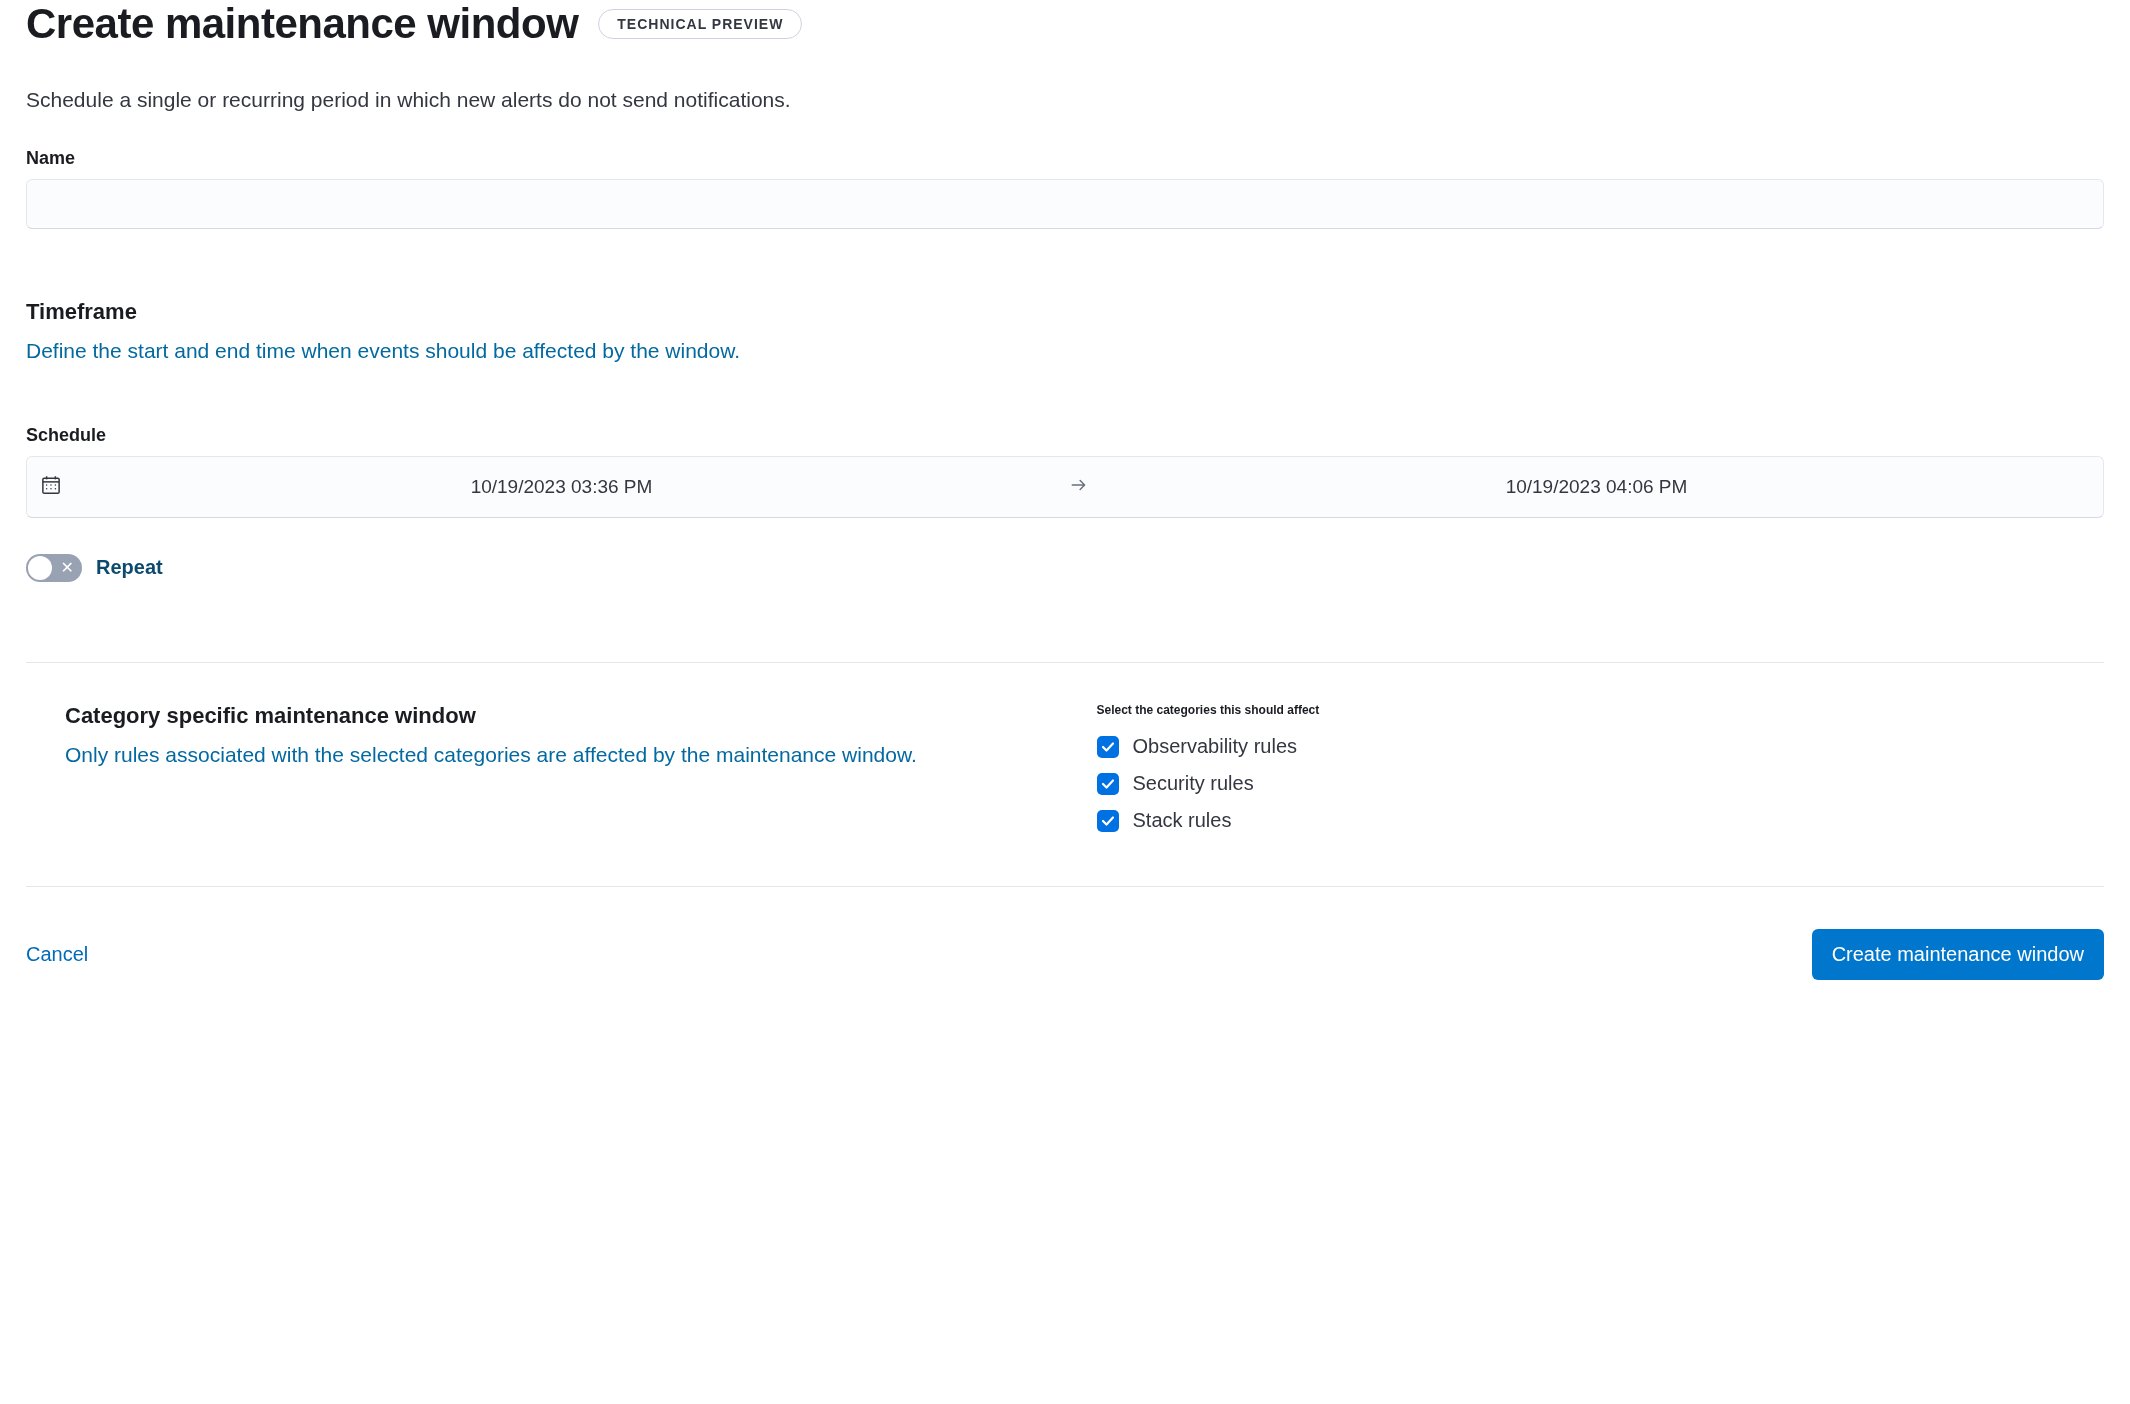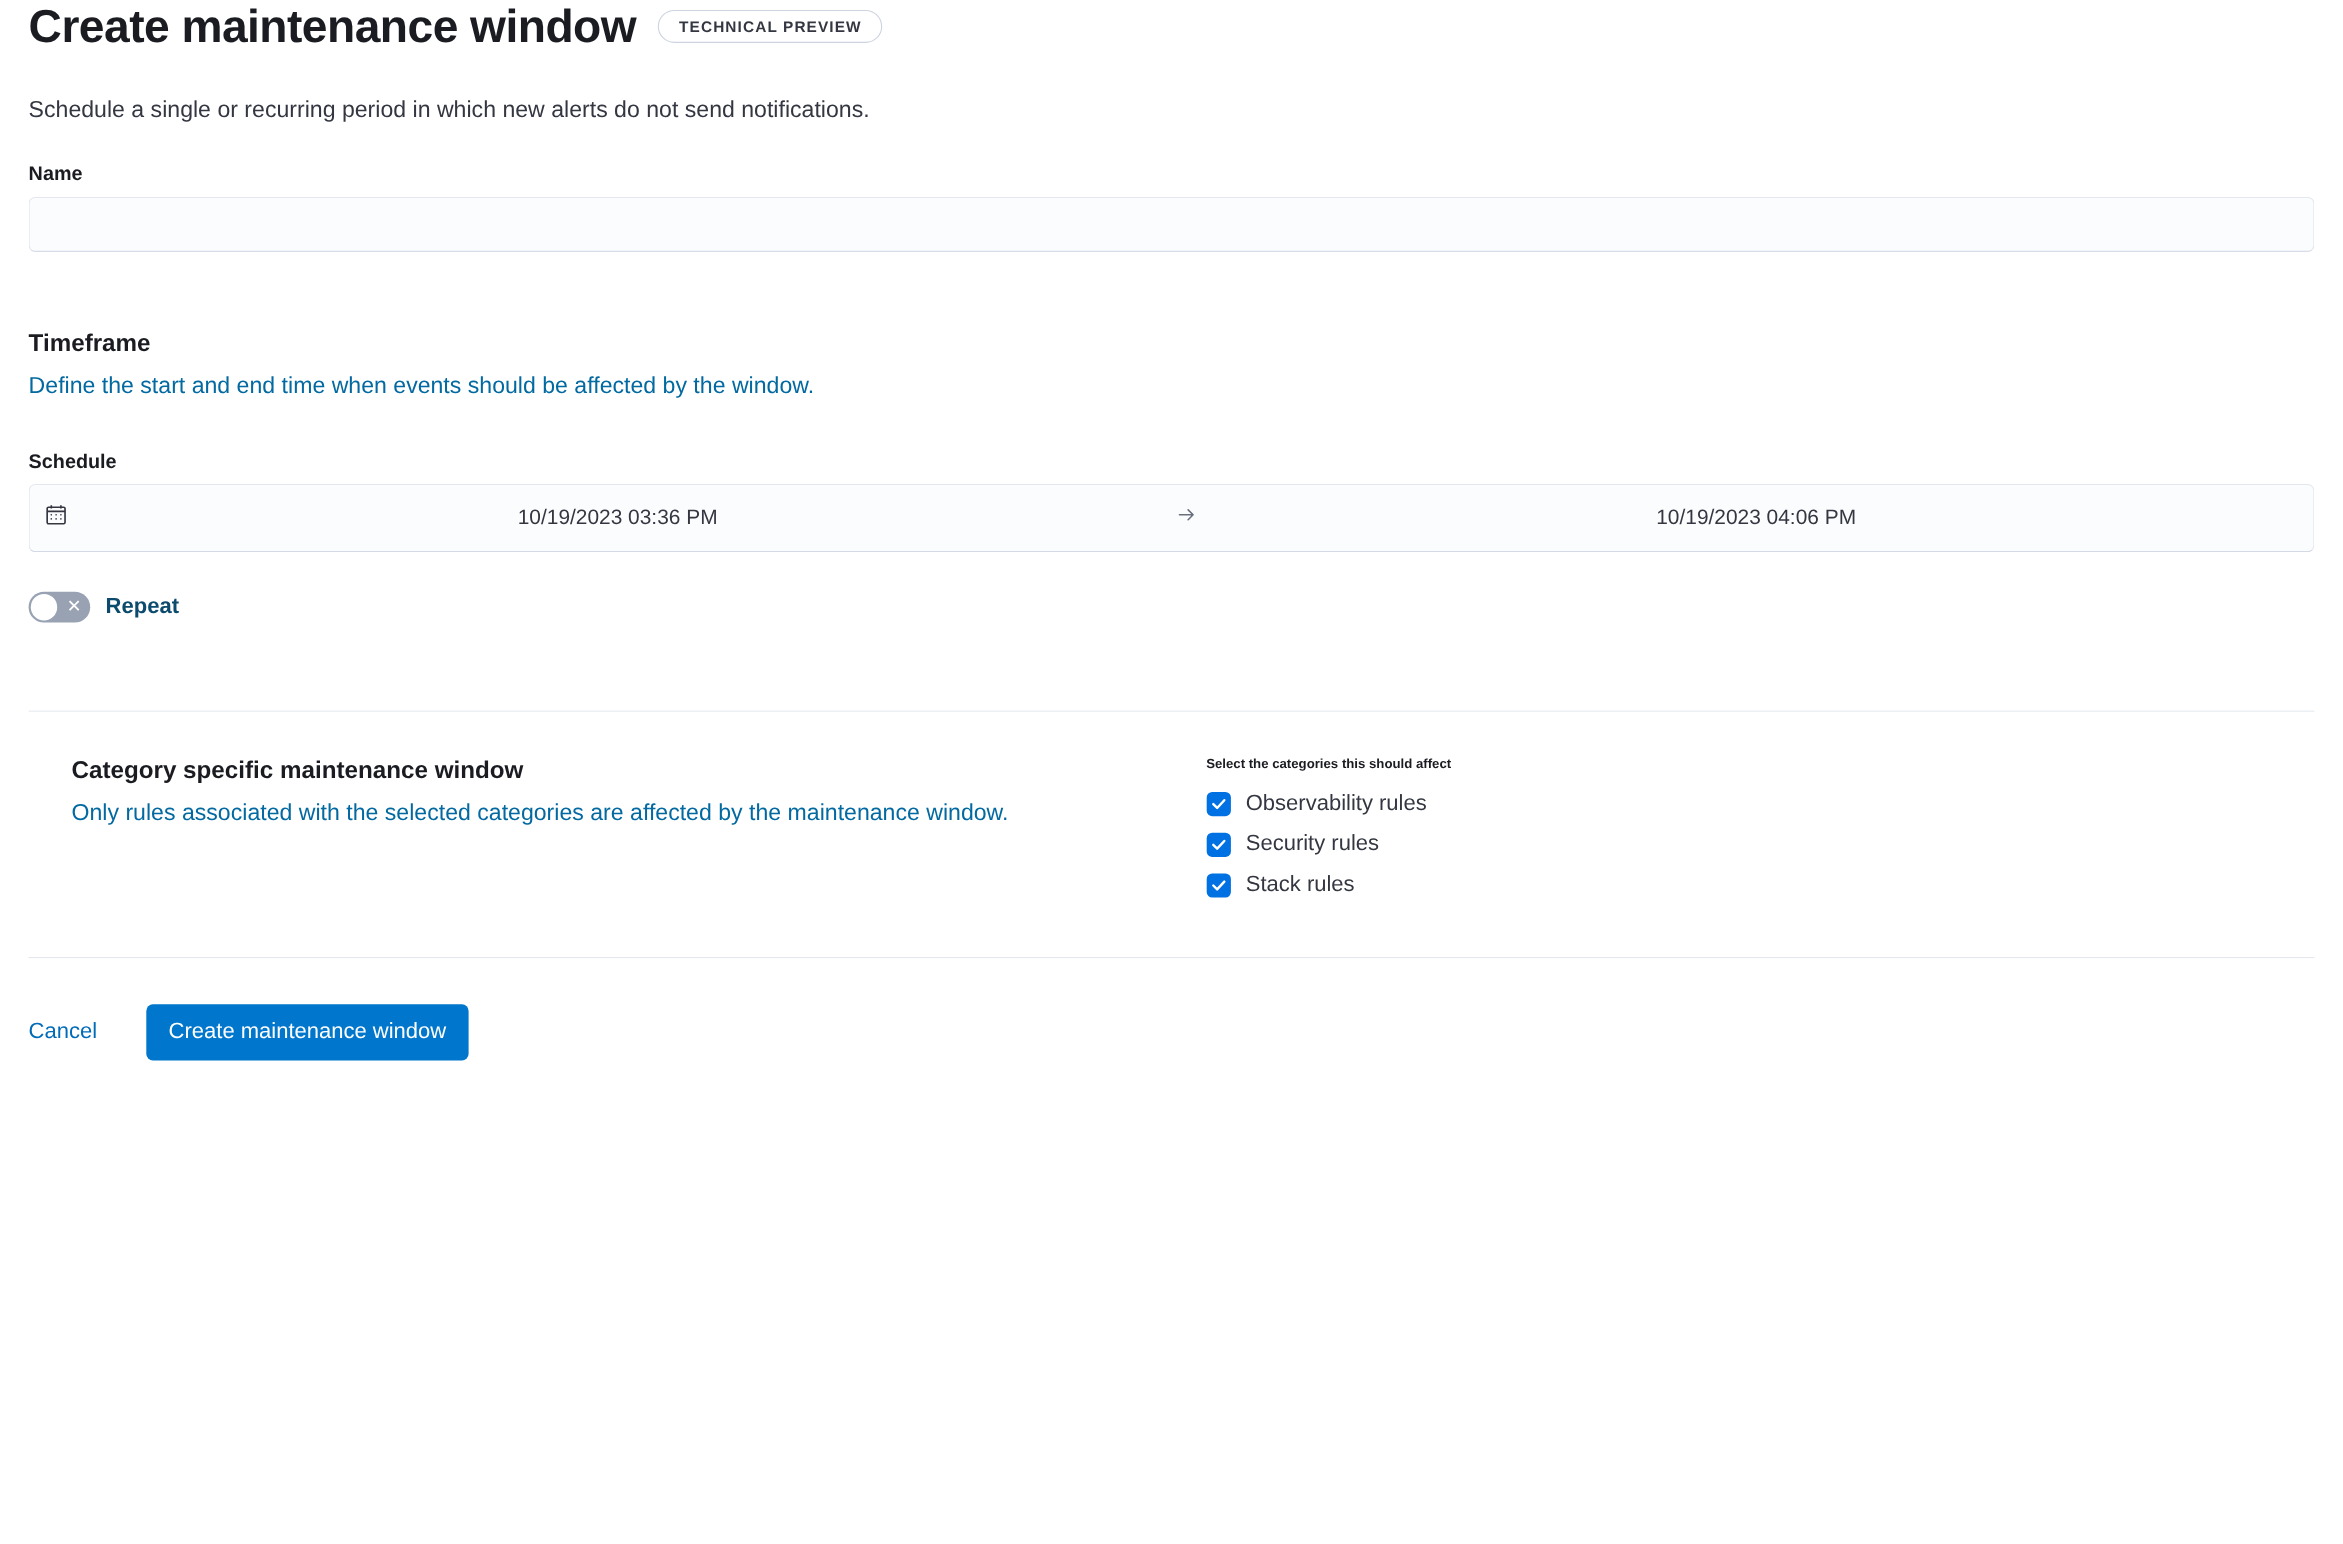--- a/index.html
+++ b/index.html
@@ -67,21 +67,21 @@
     }
     .section-desc {
       font-size: 21px;
       color: #0369a1;
       line-height: 1.5;
     }
     .schedule-label {
       font-size: 18px;
       font-weight: 600;
       color: #1a1c21;
-      margin-top: 42px;
+      margin-top: 58px;
       margin-bottom: 10px;
     }
     .date-range {
       display: flex;
       align-items: center;
       width: 100%;
       height: 62px;
       background: #fbfcfd;
       border: 1px solid #e4e8ee;
       border-bottom: 1px solid #d3dae6;
@@ -193,21 +193,21 @@
       font-size: 20px;
       color: #343741;
     }
     .divider-2 {
       border: none;
       border-top: 1px solid #e4e8ee;
       margin-top: 40px;
     }
     .footer-actions {
       display: flex;
-      justify-content: flex-start;
+      justify-content: space-between;
       align-items: center;
       gap: 45px;
       margin-top: 42px;
       padding-bottom: 30px;
     }
     .btn-cancel {
       background: transparent;
       border: none;
       color: #006bb8;
       font-size: 20px;

